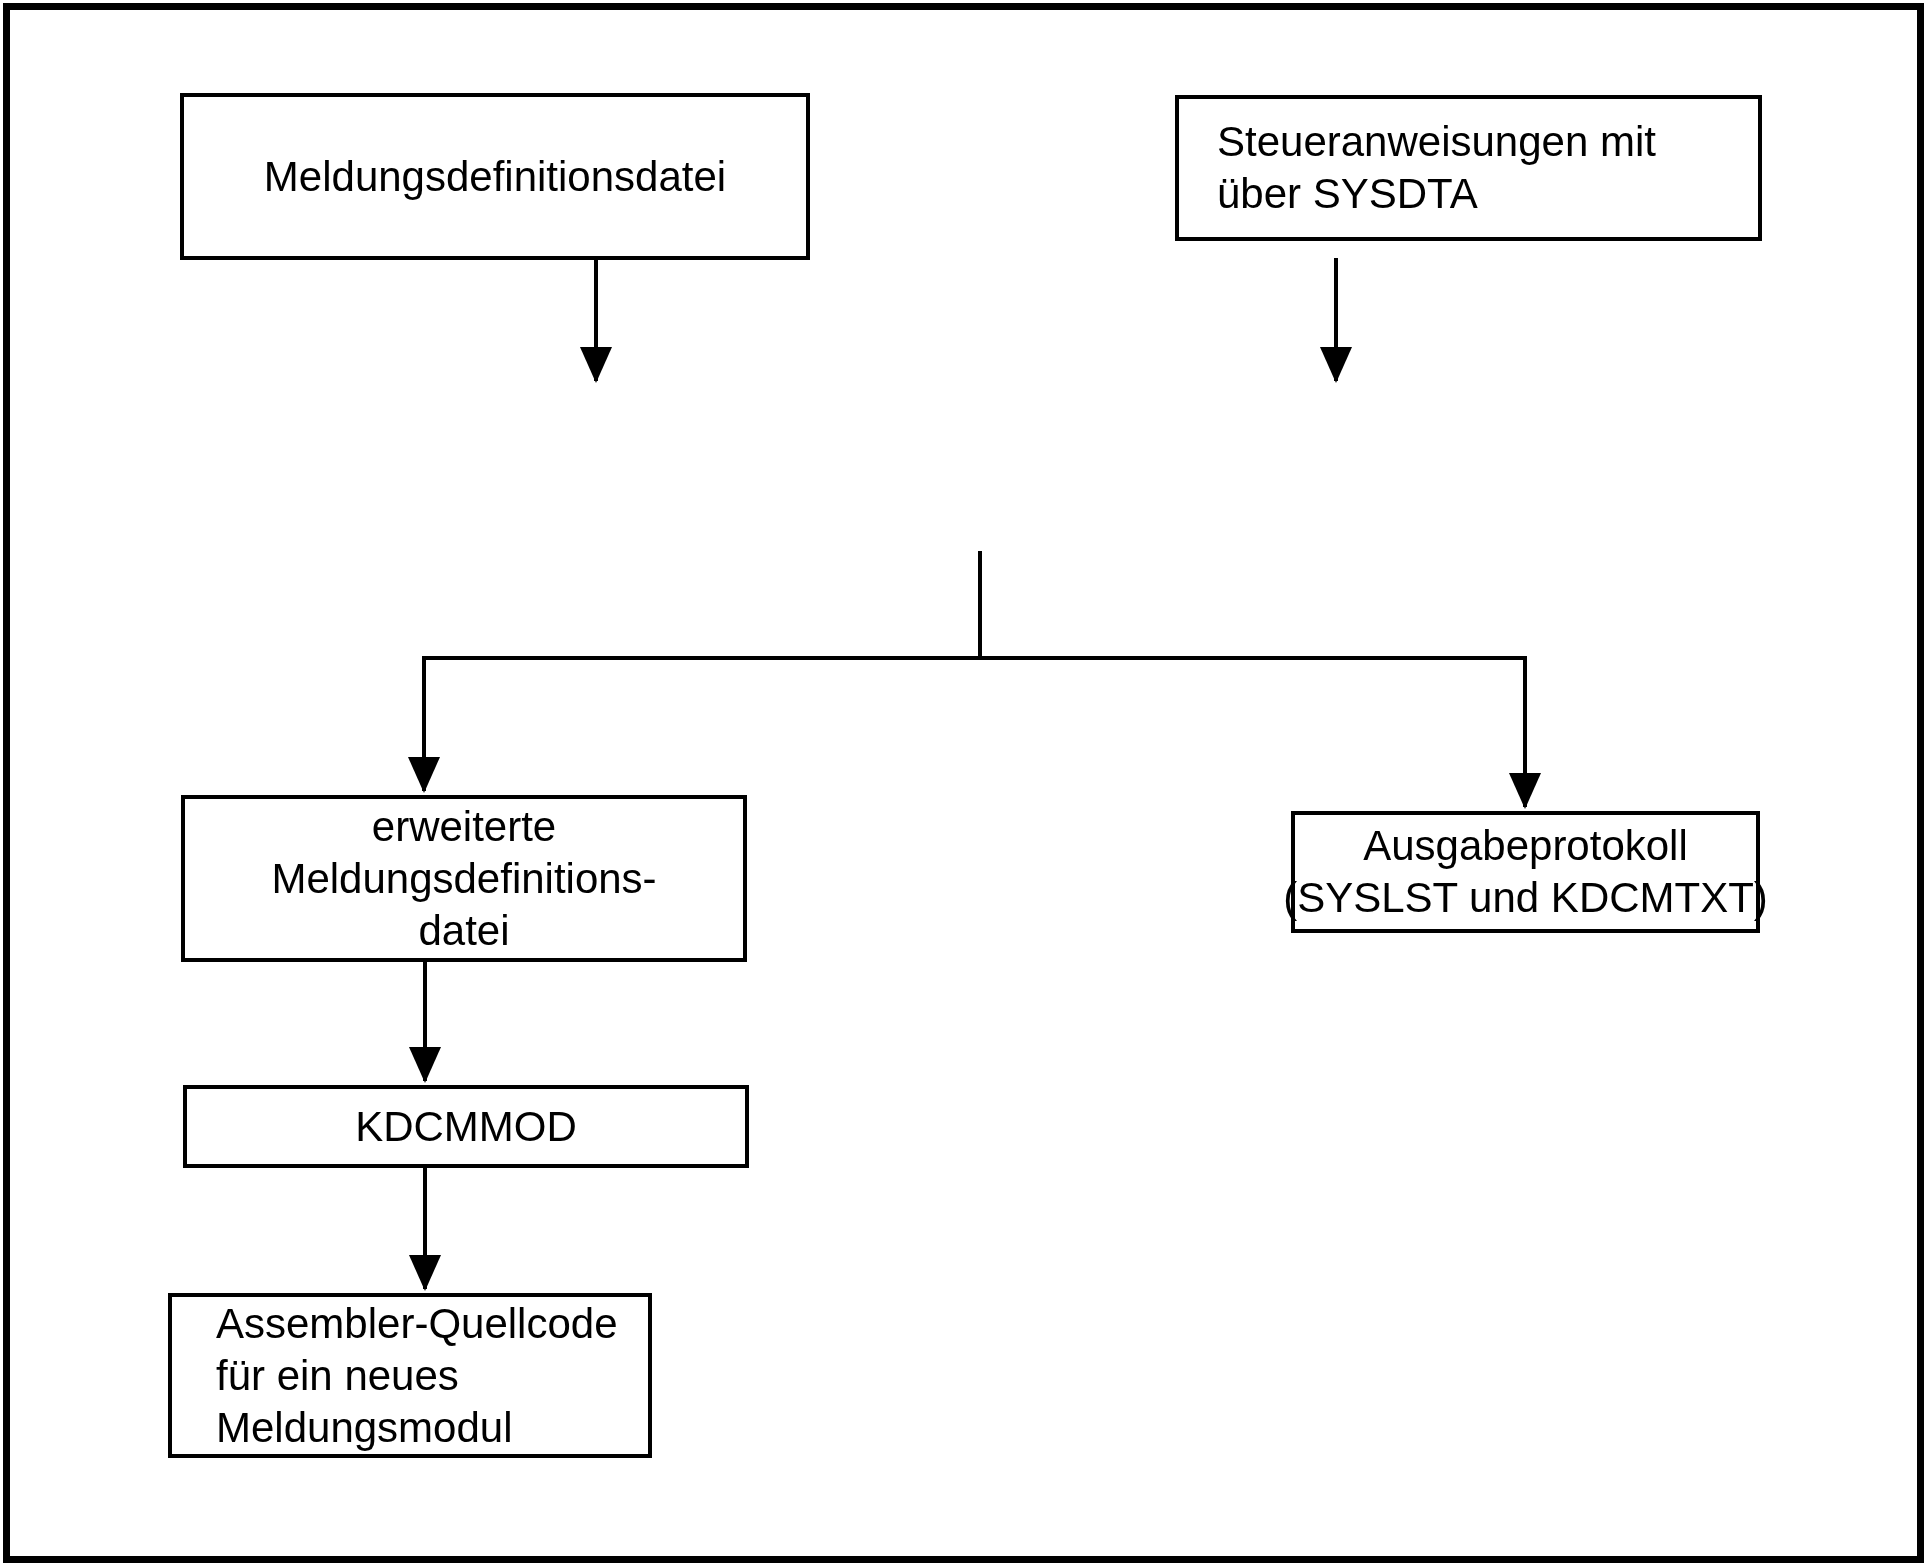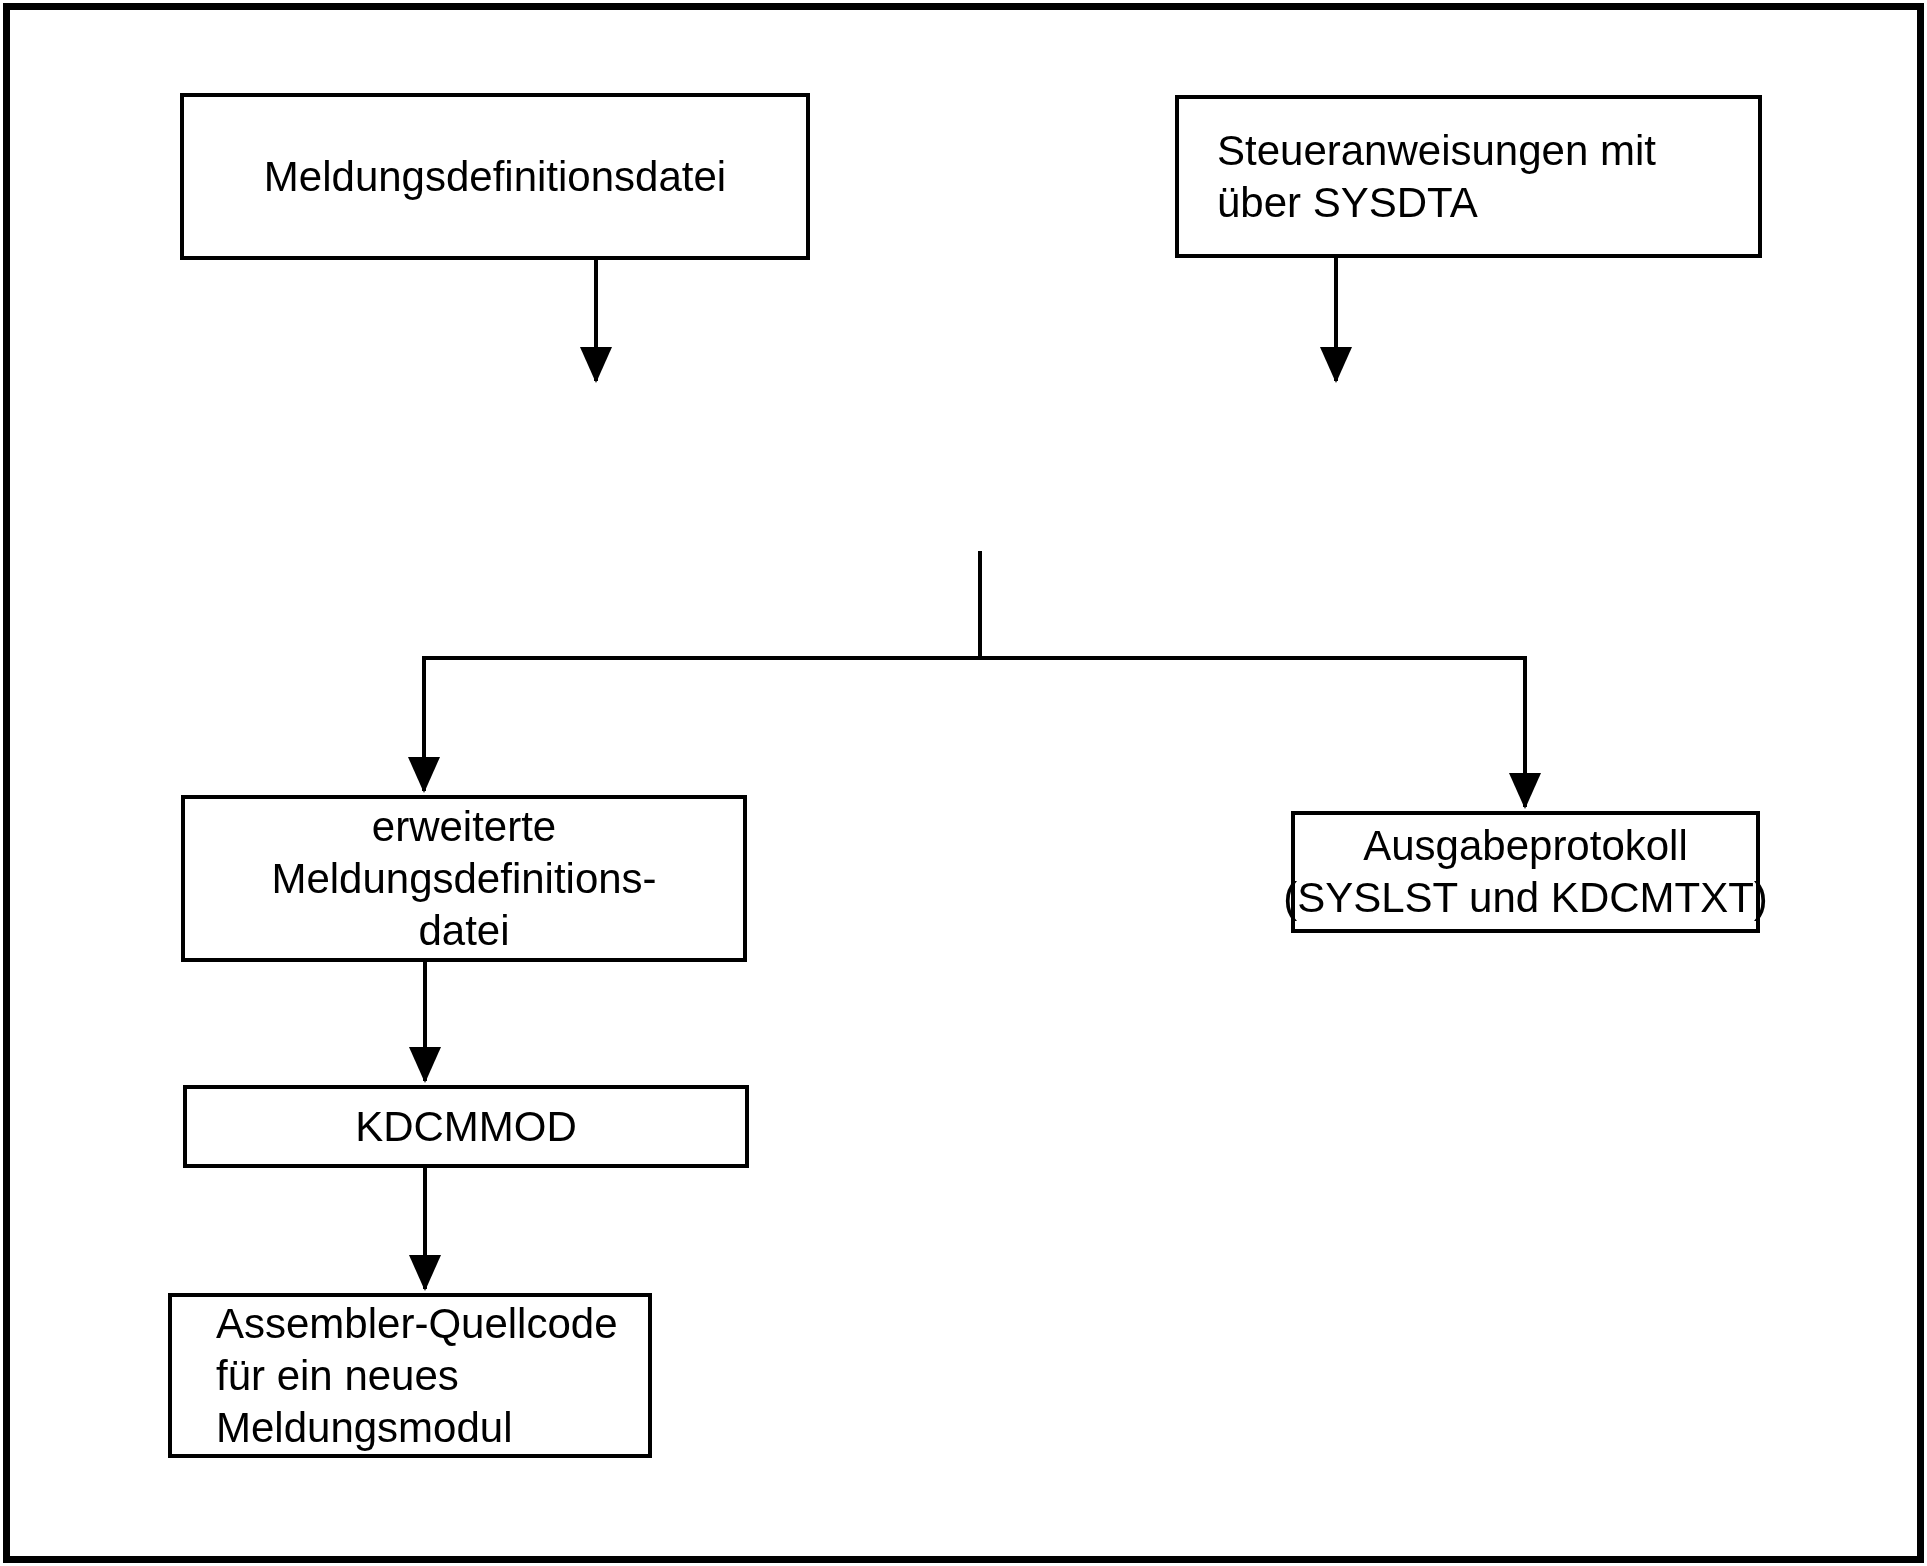--- a/index.html
+++ b/index.html
@@ -48,21 +48,21 @@
     text-align: center;
   }
   .node.left {
     align-items: flex-start;
     text-align: left;
   }
   .node .line {
     white-space: nowrap;
   }
   #node-meldungsdefinitionsdatei { left: 180px;  top: 93px;   width: 630px; height: 167px; }
-  #node-steueranweisungen        { left: 1175px; top: 95px;   width: 587px; height: 163px; padding-left: 38px; }
+  #node-steueranweisungen        { left: 1175px; top: 95px;   width: 587px; height: 146px; padding-left: 38px; }
   #node-tool-kdcmtxt             { left: 505px;  top: 385px;  width: 950px; height: 166px; font-weight: bold; font-size: 44px; }
   #node-erweiterte-datei         { left: 181px;  top: 795px;  width: 566px; height: 167px; }
   #node-ausgabeprotokoll         { left: 1291px; top: 811px;  width: 469px; height: 122px; }
   #node-kdcmmod                  { left: 183px;  top: 1085px; width: 566px; height: 83px; }
   #node-assembler-quellcode      { left: 168px;  top: 1293px; width: 484px; height: 165px; padding-left: 44px; }
 </style>
 </head>
 <body>
 
 <div class="canvas">

